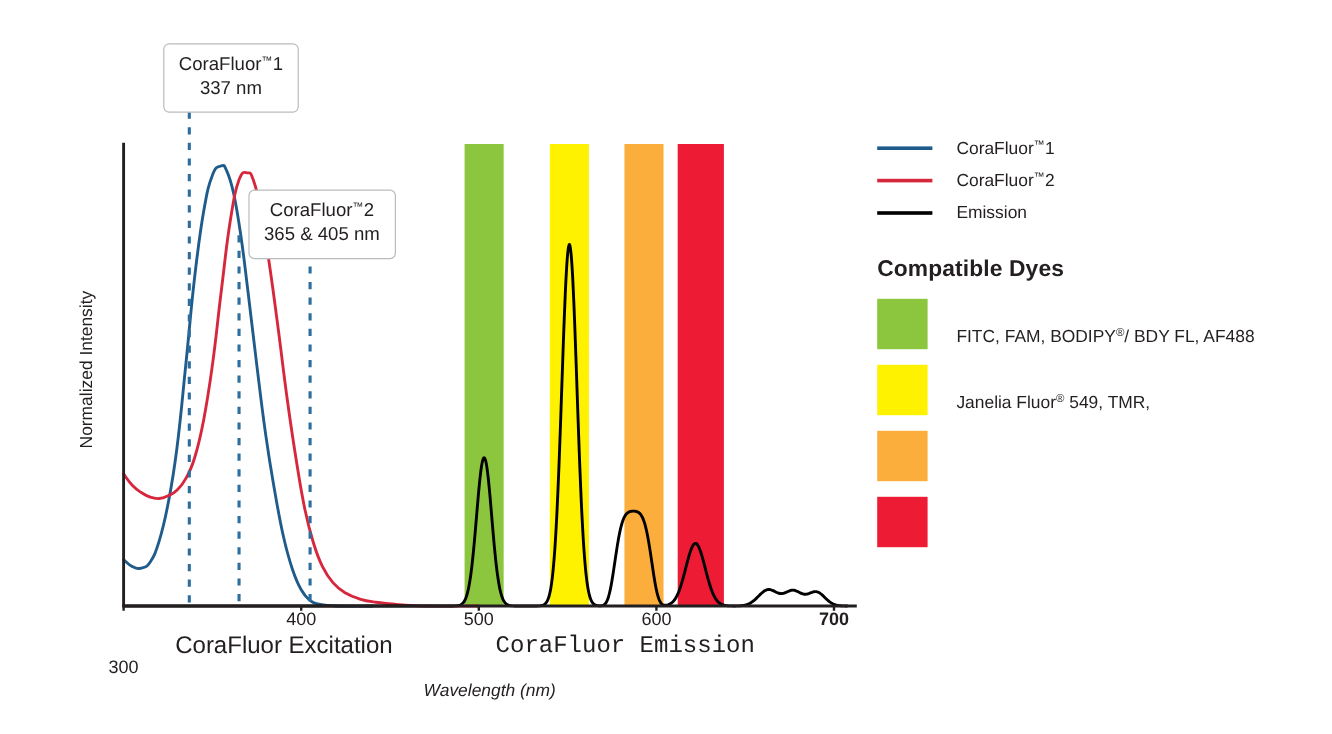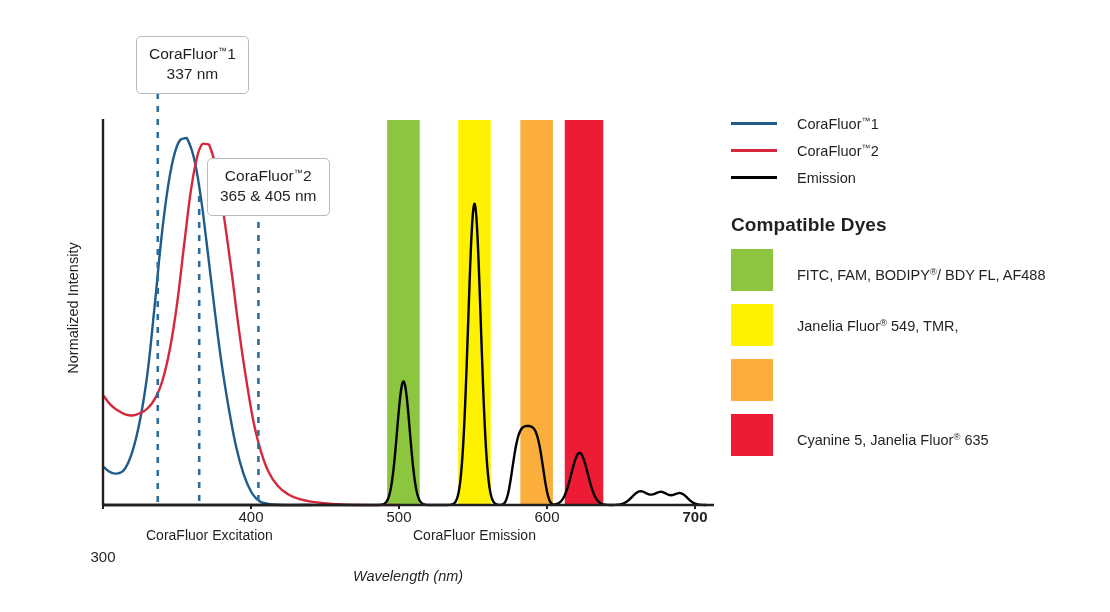--- a/index.html
+++ b/index.html
@@ -55,27 +55,27 @@
   
   .axis-tick {
     position: absolute;
     font-size: 15px;
     color: #231f20;
     text-align: center;
     width: 60px;
   }
   .axis-sub {
     position: absolute;
-    font-size: 14px;
+    font-size: 20px;
     color: #231f20;
     text-align: center;
     white-space: nowrap;
   }
   #sub-excitation { left: 146px; top: 527px; }
-  #sub-emission   { left: 413px; top: 527px; }
+  #sub-emission   { left: 413px; top: 527px; font-family: Liberation Mono, monospace; }
   #xlabel {
     position: absolute;
     left: 353px;
     top: 568px;
     font-size: 14.5px;
     color: #231f20;
     white-space: nowrap;
     font-style: italic;
   }
   #ylabel {
@@ -118,21 +118,21 @@
   #dyes-title {
     margin-top: 23px;
     margin-bottom: 10px;
     font-size: 19px;
     font-weight: bold;
     color: #231f20;
     letter-spacing: 0.1px;
   }
   .dye-row {
     display: flex;
-    align-items: center;
+    align-items: flex-end;
     margin-top: 13px;
   }
   .dye-swatch {
     width: 42px;
     height: 42px;
     flex: 0 0 42px;
     margin-right: 24px;
   }
   .dye-label {
     font-size: 14.5px;
@@ -231,20 +231,17 @@
           <span class="dye-swatch" style="background: rgb(255, 242, 0);"></span>
           <span class="dye-label">
             <div>Janelia Fluor<span class="reg">®</span> 549, TMR,</div>
           </span>
         </div>
         <div class="dye-row">
           <span class="dye-swatch" style="background: rgb(251, 174, 60);"></span>
         </div>
         <div class="dye-row">
           <span class="dye-swatch" style="background: rgb(237, 27, 51);"></span>
-          <span class="dye-label">
-            <div>Cyanine 5, Janelia Fluor<span class="reg">®</span> 635</div>
-          </span>
         </div>
       </div>
   </div>
 
 </div>
 
 </body></html>

